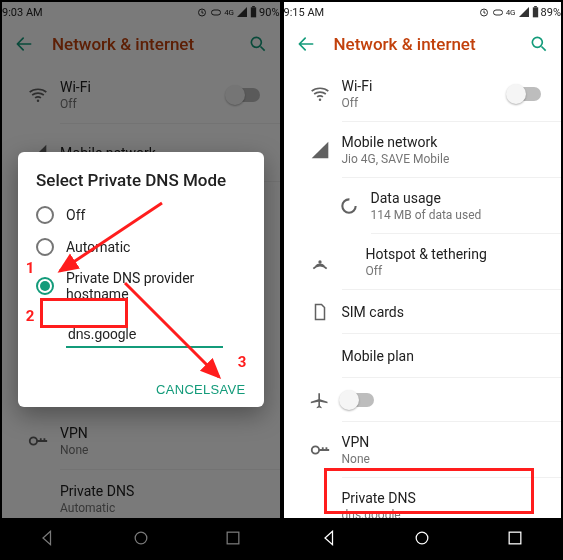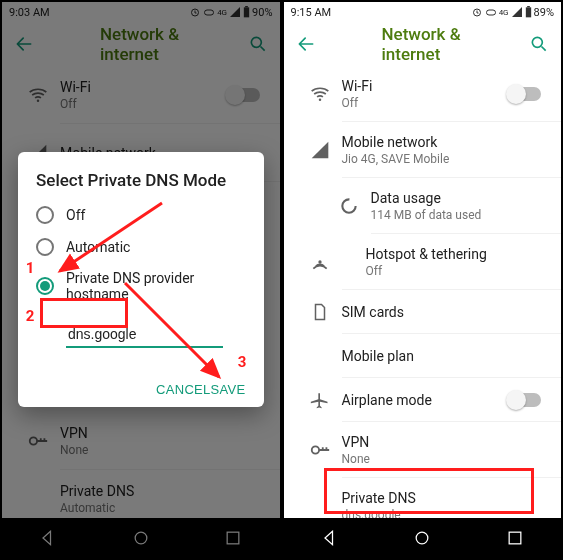--- a/index.html
+++ b/index.html
@@ -24,38 +24,37 @@
     inset: 0;
     background: rgba(0,0,0,0.52);
     pointer-events: none;
     z-index: 5;
   }
   .status-bar {
     height: 20px;
     display: flex;
     justify-content: space-between;
     align-items: center;
-    padding: 0 7px;
+    padding: 0 0;
     font-size: 11px;
     color: #222;
   }
   .status-right { display: flex; align-items: center; gap: 2px; }
   .app-bar {
     height: 44px;
     display: flex;
     align-items: center;
     padding: 0 12px;
     gap: 18px;
   }
   .app-bar .title {
     flex: 1;
-    color: #4d7c0f;
+    color: #c2410c;
     font-size: 17px;
     font-weight: 500;
-    margin-left: 48px;
   }
   .content { padding: 0 0 0 0; }
   .row {
     display: flex;
     align-items: center;
     padding: 12px 20px 12px 14px;
     min-height: 58px;
     position: relative;
   }
   .row:not(:last-child)::after {
@@ -389,23 +388,20 @@
       <div class="text-slot">
           <div class="title-text">Mobile plan</div>
         </div>
     </div>
     <div class="row" style="min-height:44px;">
       <div class="icon-slot">
           <svg width="20" height="20" viewBox="0 0 24 24">
             <path d="M21 14l-9-3V4l-2 0v7l-9 3v2l9-2v5l-2 2v1l3-1 3 1v-1l-2-2v-5l9 2z" fill="#616161"></path>
           </svg>
         </div>
-      <div class="text-slot">
-          <div class="title-text">Airplane mode</div>
-        </div>
       <div class="toggle"></div>
     </div>
     <div class="row" style="min-height:50px;">
       <div class="icon-slot">
           <svg width="22" height="22" viewBox="0 0 24 24">
             <circle cx="7" cy="12" r="4" stroke="#616161" stroke-width="2" fill="none"></circle>
             <path d="M11 12h11m-3-3v3m-4-3v3" stroke="#616161" stroke-width="2"></path>
           </svg>
         </div>
       <div class="text-slot">

